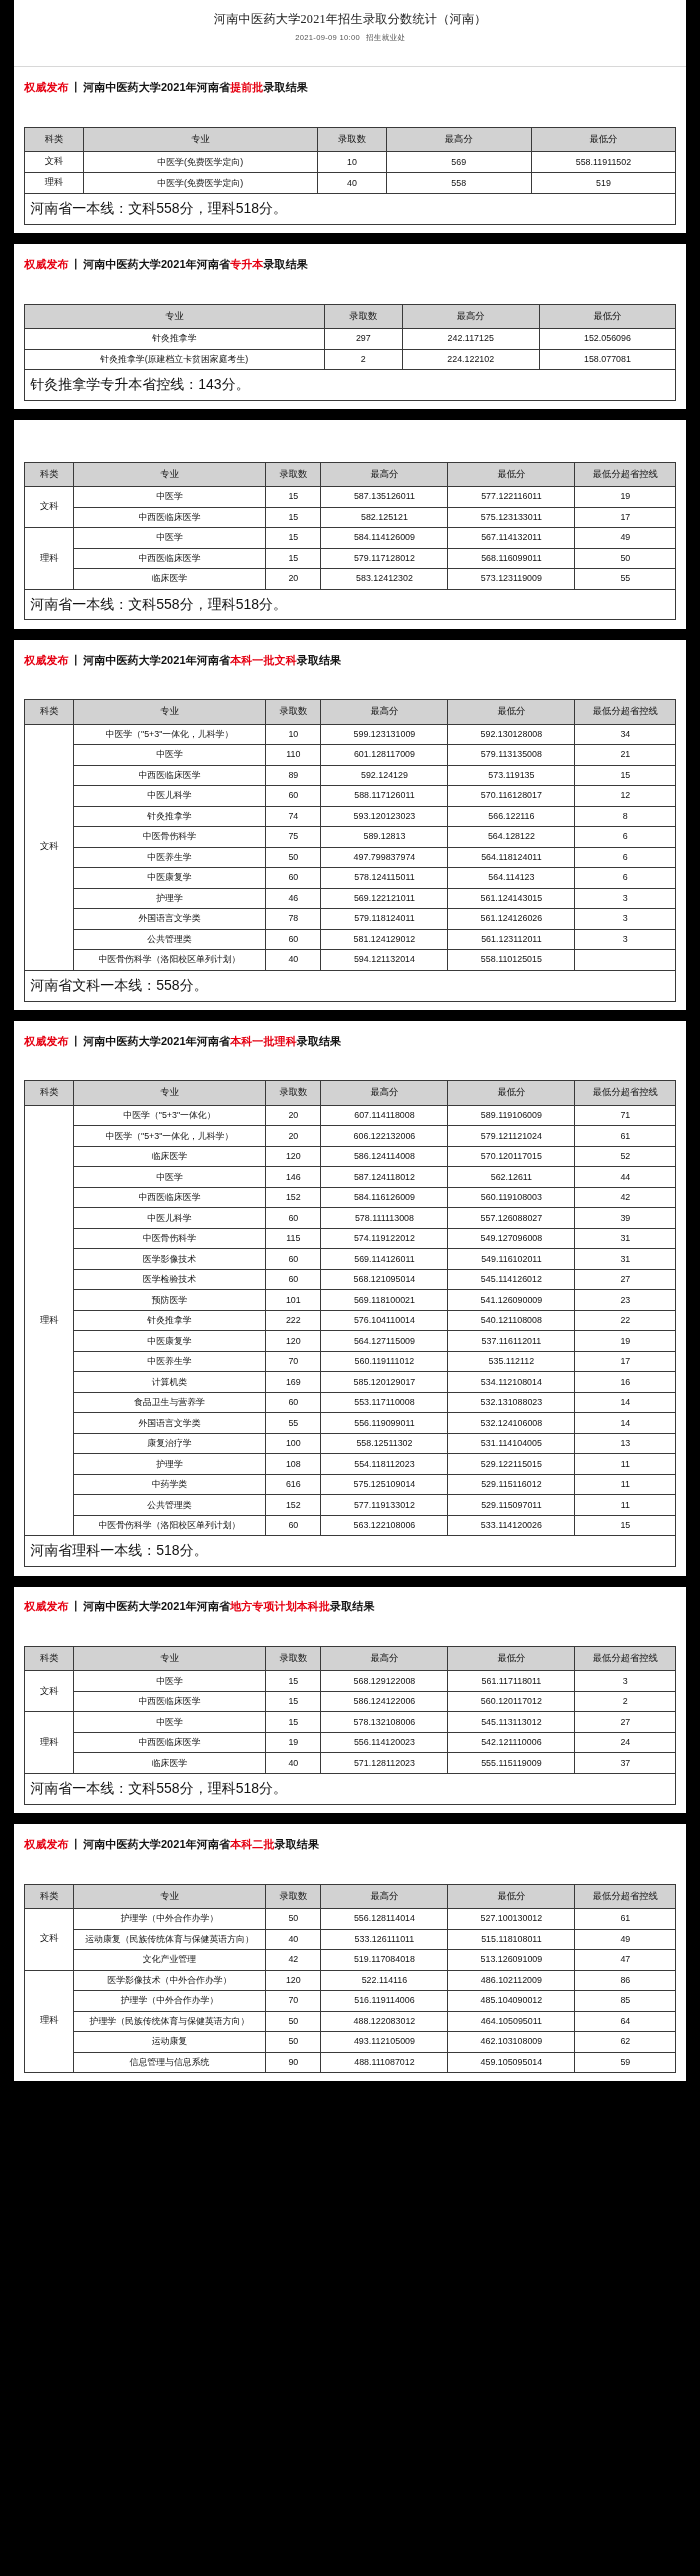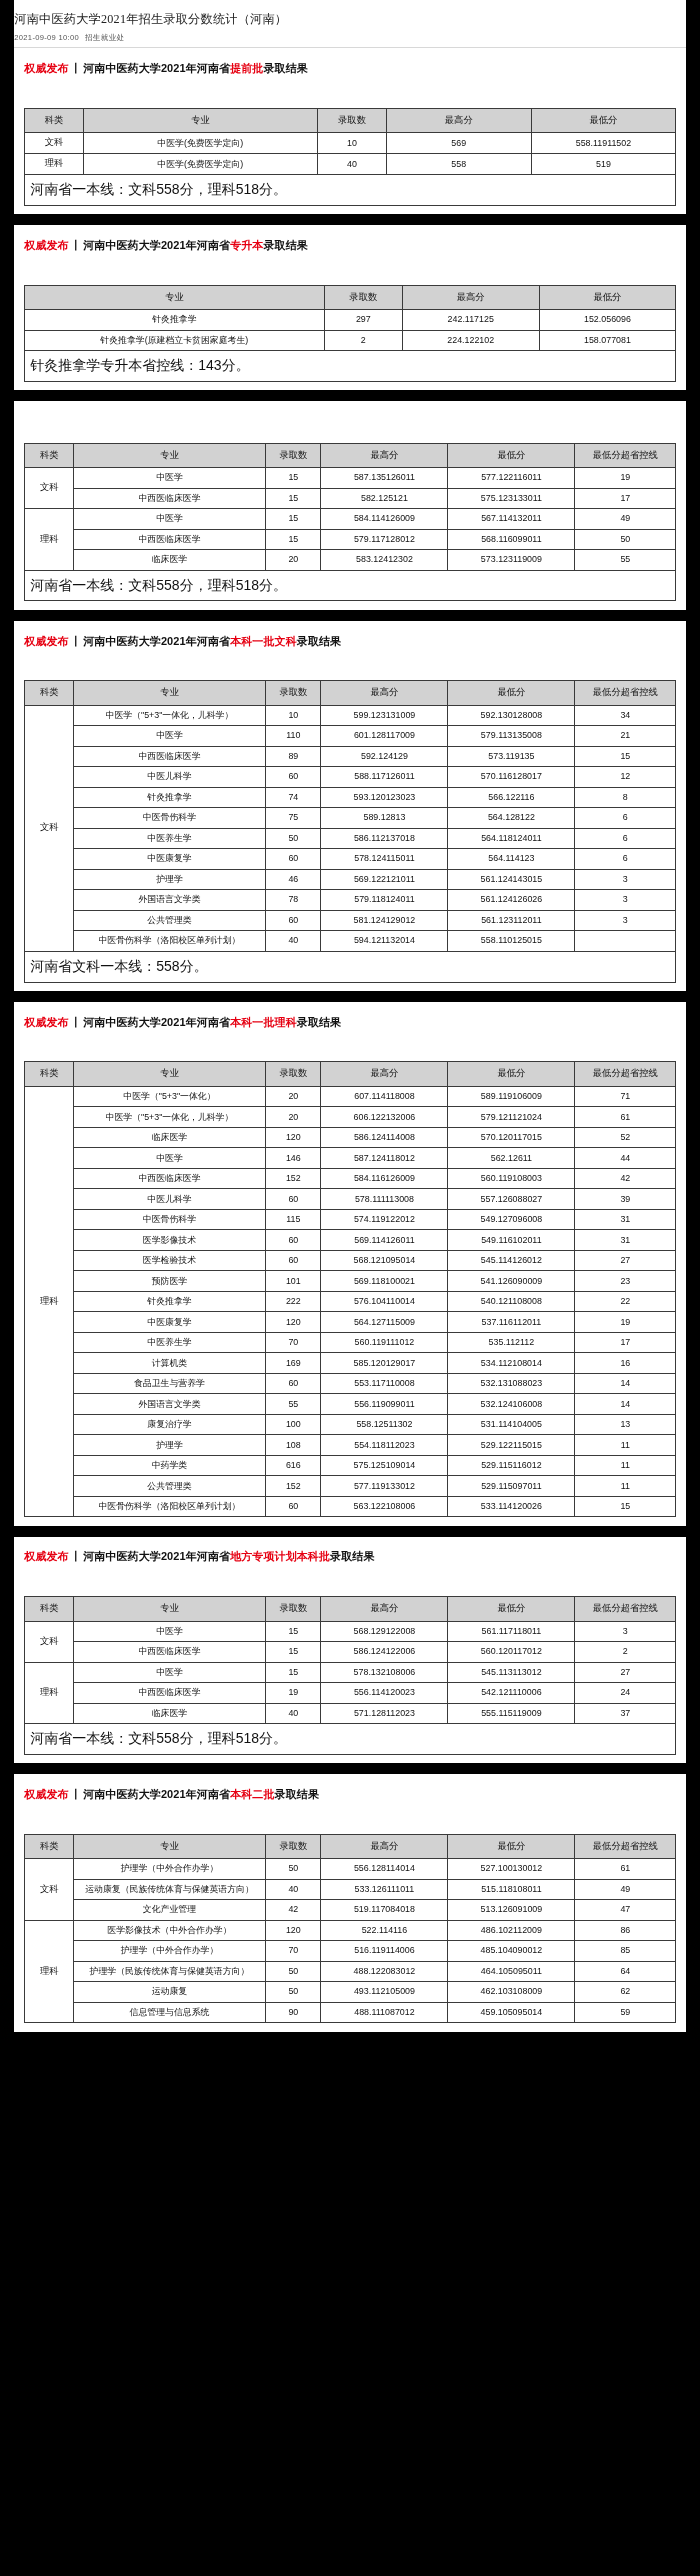--- a/index.html
+++ b/index.html
@@ -17,22 +17,22 @@
     padding: 0;
   }
   .sheet {
     background: #ffffff;
     margin: 0 14.3px;
     width: 672px;
   }
   
   .doc-header {
     background: #fff;
-    padding: 10px 0 4px 0;
-    text-align: left;
+    padding: 10px 0 23px 0;
+    text-align: center;
     border-bottom: 0.8px solid #d8d8d8;
   }
   .doc-title {
     font-family: "Liberation Serif", "DejaVu Serif", serif;
     font-size: 12.2px;
     color: #222;
     letter-spacing: 0.2px;
     line-height: 1.5;
   }
   .doc-meta {
@@ -337,21 +337,21 @@
             <tr>
               <td class="major">中医骨伤科学</td>
               <td>75</td>
               <td>589.12813</td>
               <td>564.128122</td>
               <td>6</td>
             </tr>
             <tr>
               <td class="major">中医养生学</td>
               <td>50</td>
-              <td>586.112137018</td>
+              <td>497.799837974</td>
               <td>564.118124011</td>
               <td>6</td>
             </tr>
             <tr>
               <td class="major">中医康复学</td>
               <td>60</td>
               <td>578.124115011</td>
               <td>564.114123</td>
               <td>6</td>
             </tr>
@@ -553,20 +553,21 @@
             </tr>
             <tr>
               <td class="major">中医骨伤科学（洛阳校区单列计划）</td>
               <td>60</td>
               <td>563.122108006</td>
               <td>533.114120026</td>
               <td>15</td>
             </tr>
           </tbody>
         </table>
+        <div class="note">河南省理科一本线：518分。</div>
       </div>
       <div class="gap"></div>
       <div class="section">
         <div class="section-banner"><span class="red">权威发布</span><span class="bar">丨</span><span>河南中医药大学2021年河南省</span><span class="red">地方专项计划本科批</span><span>录取结果</span></div>
         <table class="grid">
           <colgroup>
             <col class="d-cat">
             <col class="d-major">
             <col class="d-num">
             <col class="d-high">

